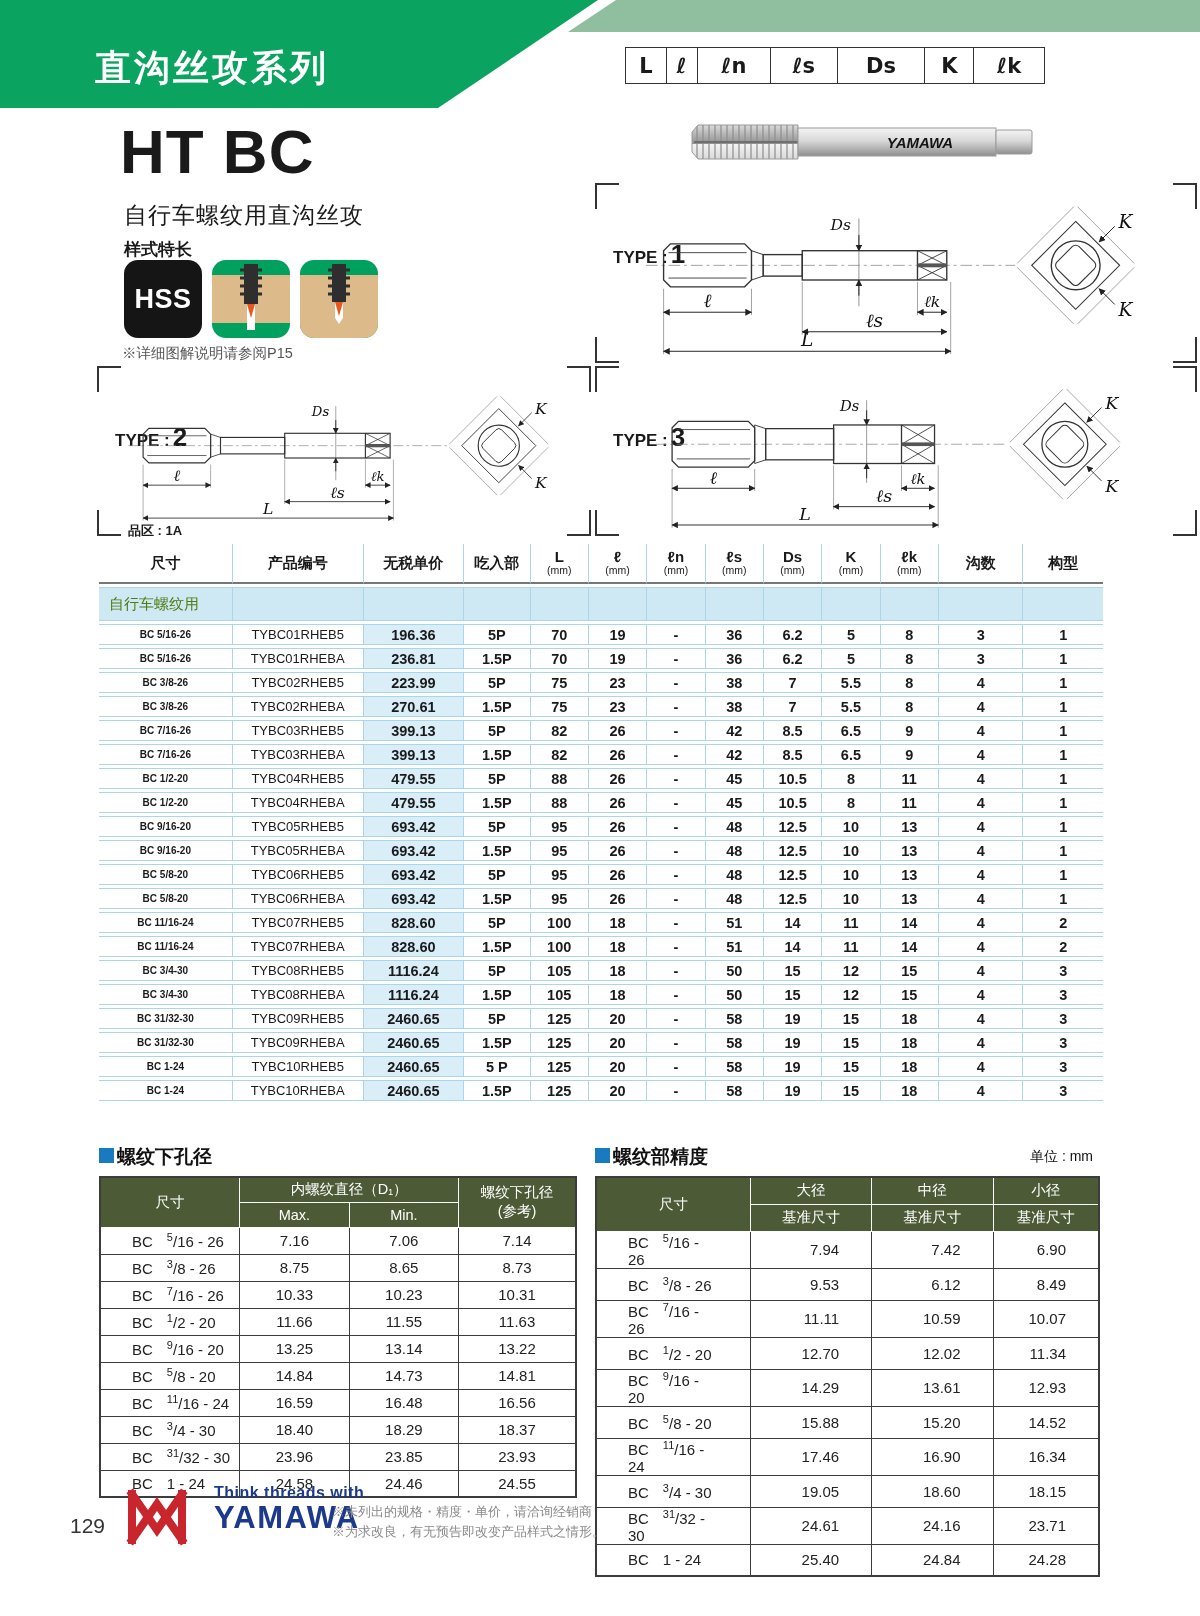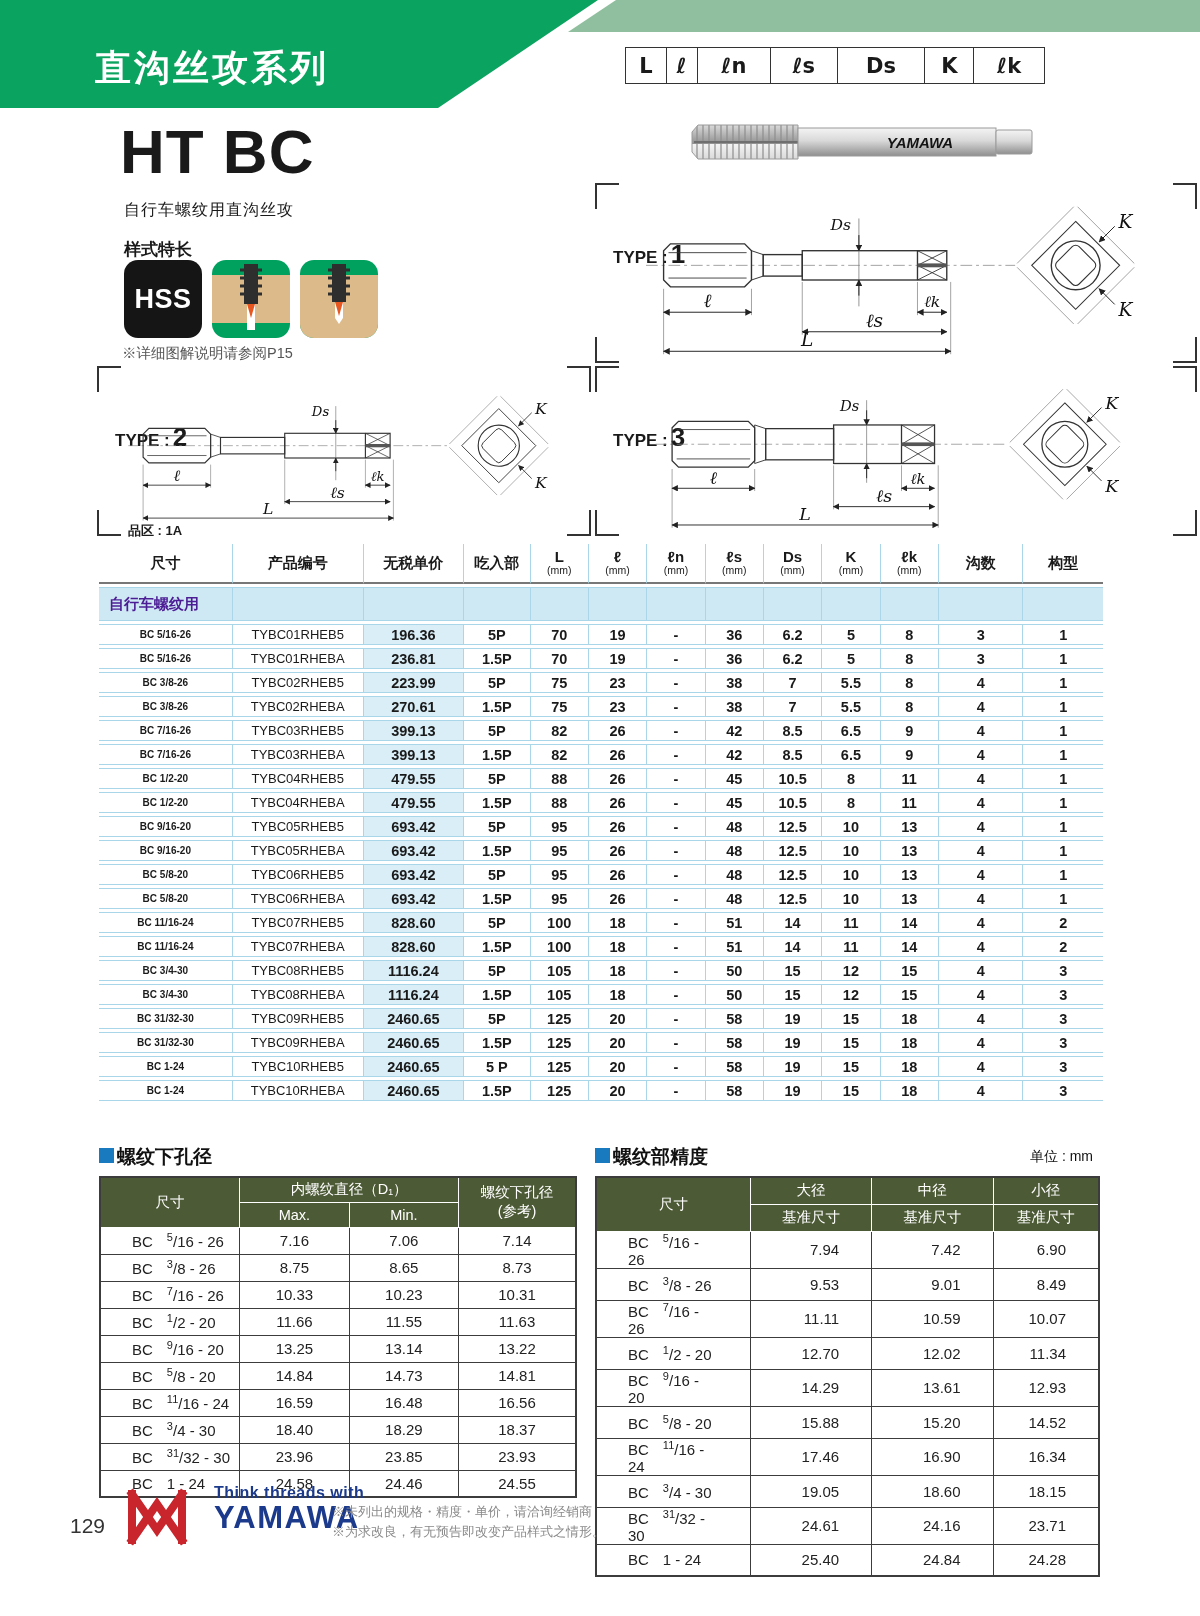--- a/index.html
+++ b/index.html
@@ -16,21 +16,21 @@
   
   .legend { position:absolute; left:625px; top:47px; width:420px; border-collapse:collapse; }
   .legend th { background:#a8cdb2; color:#23463a; font-size:10.5px; font-weight:normal;
     border:1px solid #333; height:24px; width:60px; }
   .legend td { border:1px solid #333; height:36px; text-align:center; font-size:21px;
     font-weight:bold; background:#fff; font-family:"DejaVu Sans", sans-serif; }
   
   .tap-photo { position:absolute; left:688px; top:110px; width:354px; height:64px; }
   
   .product-code { position:absolute; left:120px; top:116px; font-size:62px; font-weight:bold; letter-spacing:1px; }
-  .product-sub { position:absolute; left:124px; top:200px; font-size:16px; font-weight:500; letter-spacing:1px; }
+  .product-sub { position:absolute; left:124px; top:200px; font-size:23px; font-weight:500; letter-spacing:1px; }
   .features-label { position:absolute; left:124px; top:238px; font-size:17px; font-weight:bold; }
   .tiles { position:absolute; left:124px; top:260px; display:flex; gap:10px; }
   .tile { width:78px; height:78px; border-radius:14px; position:relative; overflow:hidden; }
   .tile.hss { background:#151515; display:flex; align-items:center; justify-content:center; }
   .tile.hss span { color:#fff; font-size:27px; font-weight:bold; letter-spacing:0.5px; }
   .tile.hole { background:#00a05e; }
   .tile .soil { position:absolute; left:0; right:0; background:#dcba8a; }
   .tile.through .soil { top:15px; bottom:15px; }
   .tile.blind .soil { top:15px; bottom:0; }
   .p15-note { position:absolute; left:122px; top:344px; font-size:14.5px; color:#555; }
@@ -53,21 +53,21 @@
   table.main { width:100%; border-collapse:separate; border-spacing:0 3px; table-layout:fixed; }
   table.main th { height:40px; vertical-align:middle; border-bottom:2px solid #777; }
   table.main th .h-sym { font-size:15px; font-weight:bold; line-height:1.1; }
   table.main th .h-unit { font-size:10.5px; font-weight:normal; line-height:1.1; }
   table.main td { height:21px; text-align:center; font-size:14.5px; font-weight:600;
     border-top:1px solid #a9d6e8; border-bottom:1px solid #a9d6e8; background:#fff; }
   table.main td + td, table.main th + th { border-left:1px solid #a9d6e8; }
   table.main td.c-size { font-size:10px; font-weight:bold; }
   table.main td.c-code { font-size:13px; font-weight:500; }
   table.main td.c-price { background:#d9eef7; }
-  table.main tr.sec-row td { background:#cfe9f4; color:#4c1d95; font-weight:700; height:34px; }
+  table.main tr.sec-row td { background:#cfe9f4; color:#4d7c0f; font-weight:400; height:34px; }
   table.main tr.sec-row td.sec-label { text-align:left; padding-left:10px; font-size:15px; }
   
   .sec-title { position:absolute; font-size:19px; font-weight:bold; color:#111; }
   .sec-title .sq { display:inline-block; width:15px; height:15px; background:#1a7abf; margin-right:3px; }
   .unit-label { position:absolute; font-size:14px; color:#111; }
   table.oliv { border-collapse:collapse; position:absolute; background:#fff; }
   table.oliv th { background:#4d5a36; color:#fff; font-weight:normal; font-size:14.5px;
     border:1px solid #fff; }
   table.oliv { border:2px solid #3c3c3c; }
   table.oliv td { border:1px solid #3c3c3c; font-size:15px; color:#222; }
@@ -827,21 +827,21 @@
   <tbody id="prec-body">
       <tr>
         <td><span class="sz-bc">BC</span><span class="sz-frac"><sup>5</sup>/16</span> - 26</td>
         <td>7.94</td>
         <td>7.42</td>
         <td>6.90</td>
       </tr>
       <tr>
         <td><span class="sz-bc">BC</span><span class="sz-frac"><sup>3</sup>/8</span> - 26</td>
         <td>9.53</td>
-        <td>9.01</td>
+        <td>6.12</td>
         <td>8.49</td>
       </tr>
       <tr>
         <td><span class="sz-bc">BC</span><span class="sz-frac"><sup>7</sup>/16</span> - 26</td>
         <td>11.11</td>
         <td>10.59</td>
         <td>10.07</td>
       </tr>
       <tr>
         <td><span class="sz-bc">BC</span><span class="sz-frac"><sup>1</sup>/2</span> - 20</td>

